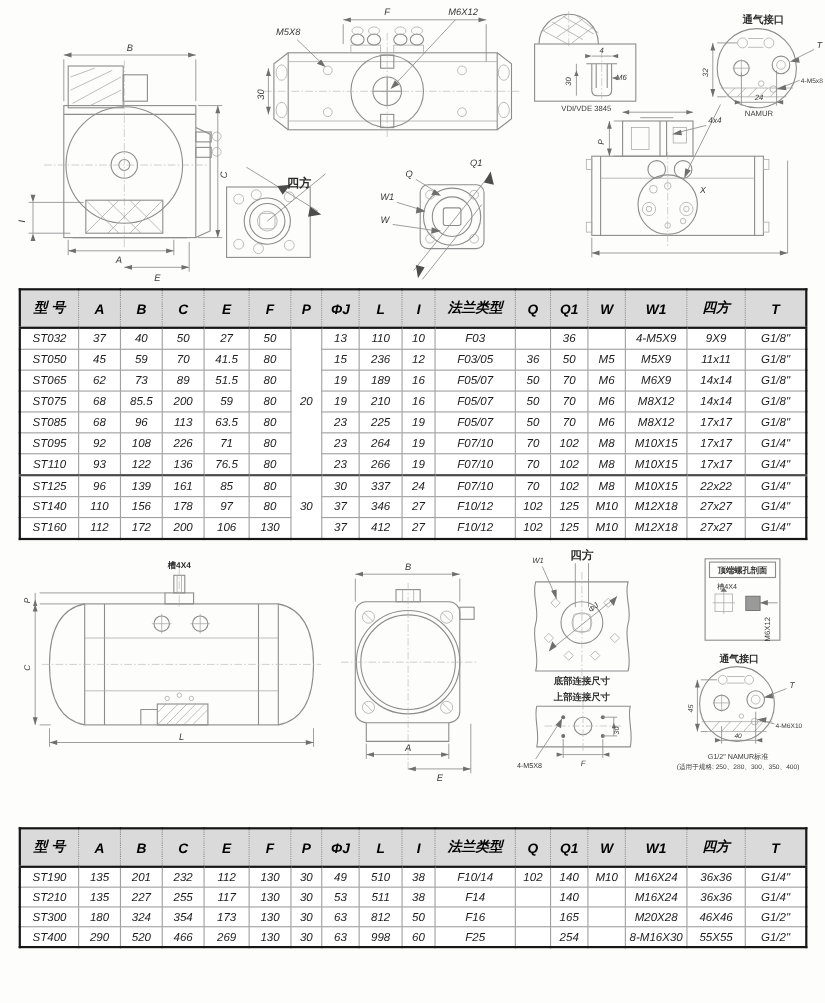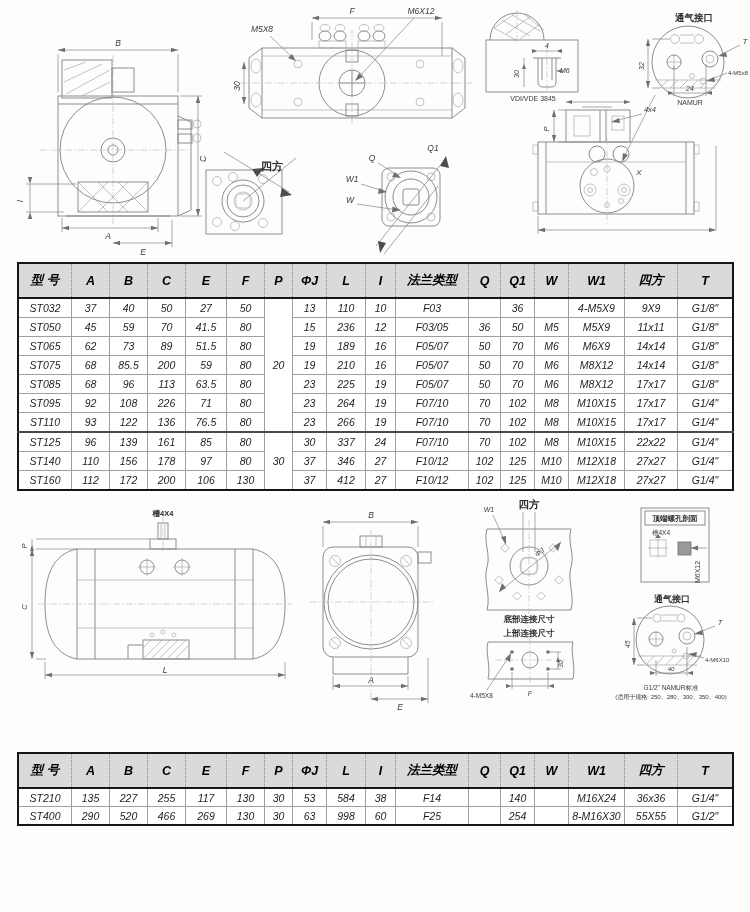--- a/index.html
+++ b/index.html
@@ -723,37 +723,75 @@
           <th>Q</th>
           <th>Q1</th>
           <th>W</th>
           <th>W1</th>
           <th>四方</th>
           <th>T</th>
         </tr>
       </thead>
     <tbody>
         <tr>
+          <td>ST190</td>
+          <td>135</td>
+          <td>201</td>
+          <td>232</td>
+          <td>112</td>
+          <td>130</td>
+          <td>30</td>
+          <td>49</td>
+          <td>510</td>
+          <td>38</td>
+          <td>F10/14</td>
+          <td>102</td>
+          <td>140</td>
+          <td>M10</td>
+          <td>M16X24</td>
+          <td>36x36</td>
+          <td>G1/4"</td>
+        </tr>
+        <tr>
           <td>ST210</td>
           <td>135</td>
           <td>227</td>
           <td>255</td>
           <td>117</td>
           <td>130</td>
           <td>30</td>
           <td>53</td>
-          <td>584</td>
+          <td>511</td>
           <td>38</td>
           <td>F14</td>
           <td></td>
           <td>140</td>
           <td></td>
           <td>M16X24</td>
           <td>36x36</td>
           <td>G1/4"</td>
+        </tr>
+        <tr>
+          <td>ST300</td>
+          <td>180</td>
+          <td>324</td>
+          <td>354</td>
+          <td>173</td>
+          <td>130</td>
+          <td>30</td>
+          <td>63</td>
+          <td>812</td>
+          <td>50</td>
+          <td>F16</td>
+          <td></td>
+          <td>165</td>
+          <td></td>
+          <td>M20X28</td>
+          <td>46X46</td>
+          <td>G1/2"</td>
         </tr>
         <tr>
           <td>ST400</td>
           <td>290</td>
           <td>520</td>
           <td>466</td>
           <td>269</td>
           <td>130</td>
           <td>30</td>
           <td>63</td>

